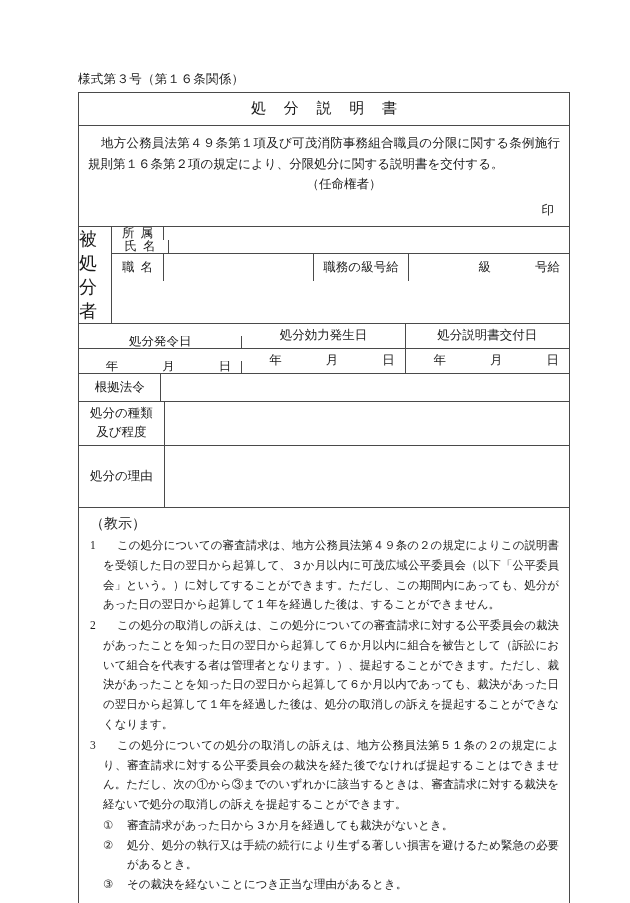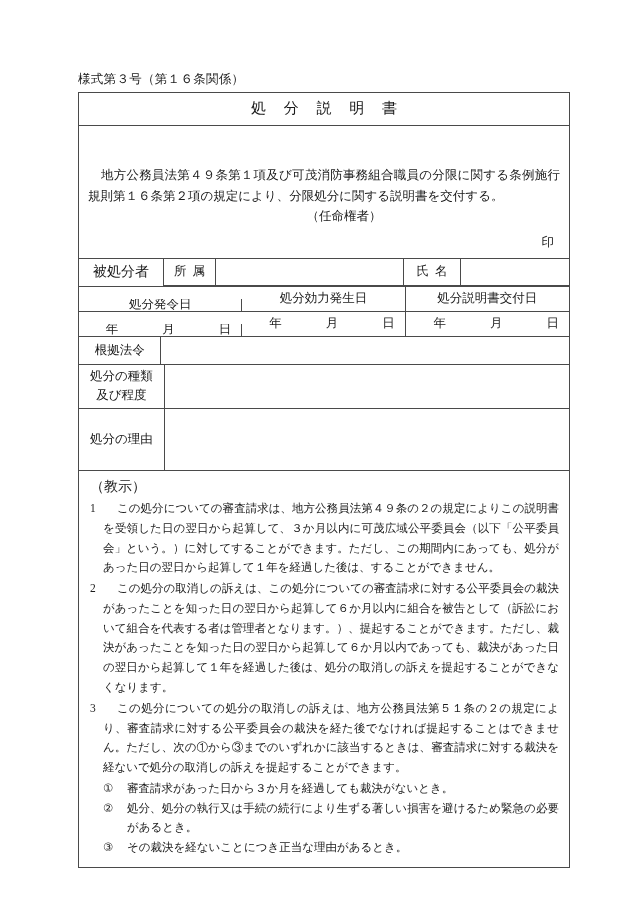--- a/index.html
+++ b/index.html
@@ -74,43 +74,42 @@
     padding: 7px 9px 4px 9px;
     box-sizing: border-box;
   }
   .intro p {
     margin: 0;
     font-size: 12.5px;
     line-height: 1.65;
     text-align: justify;
     text-justify: inter-character;
   }
-  .intro .lead { text-indent: 13px; margin-top: 32px; }
+  .intro .lead { text-indent: 13px; }
   .intro .appointer {
     text-align: center;
     margin-top: 0;
     text-indent: 40px;
   }
   .intro .seal {
     text-align: right;
     margin-top: 5px;
     padding-right: 6px;
     padding-bottom: 1px;
   }
 
   
-  .r-shozoku { height: 27px; }
+  .r-shozoku { height: 27px; flex-direction: column; }
   .r-shokumei { height: 27px; }
   .subject-label-wrap {
     width: 86px;
     border-right: 1px solid #4a4a4a;
     display: flex;
     align-items: center;
-    justify-content: center;
-    font-size: 14px;
+    font-size: 18px;
     box-sizing: border-box;
   }
 
   .c-key {
     width: 52px;
     justify-content: center;
     letter-spacing: 6px;
     text-indent: 6px;
   }
   .c-blank-a { width: 188px; }
@@ -224,20 +223,29 @@
       </div>
       <div class="stack">
 
         <div class="row r-shozoku">
           <div class="cell c-key vline">所属</div>
           <div class="cell c-blank-a vline"></div>
           <div class="cell c-name-key vline">氏名</div>
           <div class="cell c-name-val"></div>
         </div>
 
+        <div class="row r-shokumei" style="border-bottom:none;">
+          <div class="cell c-key vline">職名</div>
+          <div class="cell c-blank-b vline"></div>
+          <div class="cell c-grade-key vline">職務の級号給</div>
+          <div class="cell c-grade-val">
+            <span class="kyu">級</span>
+            <span>号給</span>
+          </div>
+        </div>
 
       </div>
     </div>
     <div style="border-bottom:1px solid #4a4a4a;"></div>
 
     <div class="row r-date-head">
       <div class="cell c-d1 center vline">処分発令日</div>
       <div class="cell c-d2 center vline">処分効力発生日</div>
       <div class="cell c-d3 center">処分説明書交付日</div>
     </div>

